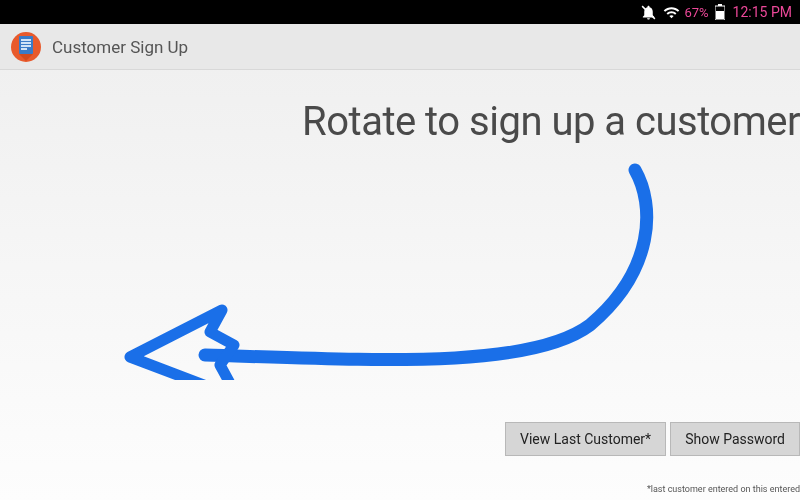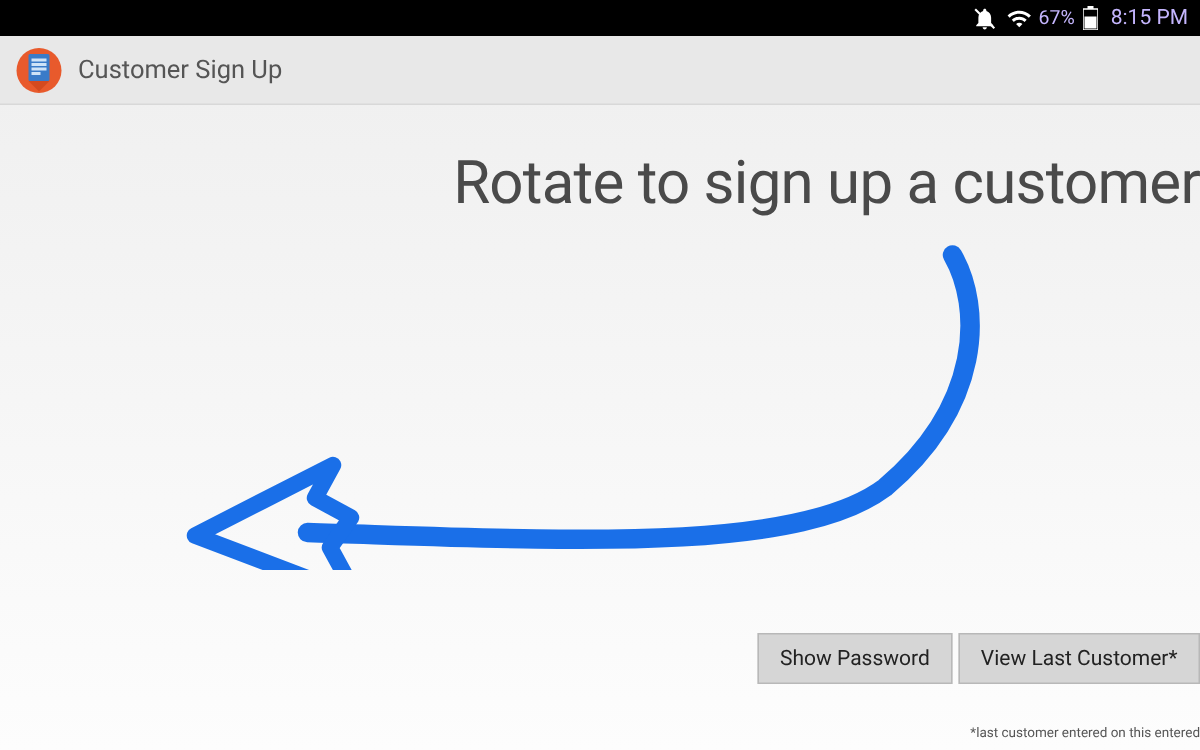--- a/index.html
+++ b/index.html
@@ -7,21 +7,21 @@
       width: 800px;
       height: 500px;
       font-family: Roboto, Arial, sans-serif;
       overflow: hidden;
       background: linear-gradient(to bottom, #eeeeee 0%, #fdfdfd 100%);
       position: relative;
     }
     .status-bar {
       height: 24px;
       background: #000;
-      color: #c4b5fd;
+      color: #ec4899;
       display: flex;
       align-items: center;
       justify-content: flex-end;
       padding: 0 8px;
       font-size: 13px;
       gap: 6px;
     }
     .status-bar .spacer { flex: 1; }
     .status-icon { display: inline-flex; align-items: center; }
     .app-bar {
@@ -108,21 +108,21 @@
       </svg>
   </span>
   <span class="battery-pct">67%</span>
   <span class="status-icon">
     <svg width="10" height="16" viewBox="0 0 10 16">
         <rect x="3" y="0" width="4" height="2" fill="#fff"></rect>
         <rect x="0" y="2" width="10" height="14" fill="none" stroke="#fff" stroke-width="1"></rect>
         <rect x="1" y="7" width="8" height="8" fill="#fff"></rect>
       </svg>
   </span>
-  <span class="clock">8:15 PM</span>
+  <span class="clock">12:15 PM</span>
 </div>
 
 <div class="app-bar">
   <span class="app-icon">
     <svg width="32" height="32" viewBox="0 0 32 32">
       <circle cx="16" cy="16" r="15" fill="#e85a2c"></circle>
       <rect x="9" y="5" width="14" height="18" rx="1" fill="#3a7bc8"></rect>
       <rect x="11" y="8" width="10" height="2" fill="#cfe3f7"></rect>
       <rect x="11" y="11" width="10" height="2" fill="#cfe3f7"></rect>
       <rect x="11" y="14" width="10" height="2" fill="#cfe3f7"></rect>
@@ -145,18 +145,18 @@
                L 112 150
                L 100 172
                L 124 185
                L 110 205
                L 128 238
                Z" fill="none" stroke="#1a6fe8" stroke-width="11" stroke-linejoin="round" stroke-linecap="round"></path>
     </svg>
   </div>
 
   <div class="button-row">
+    <button class="btn">View Last Customer*</button>
     <button class="btn">Show Password</button>
-    <button class="btn">View Last Customer*</button>
   </div>
 
   <div class="footnote">*last customer entered on this entered</div>
 </div>
 
 </body></html>

